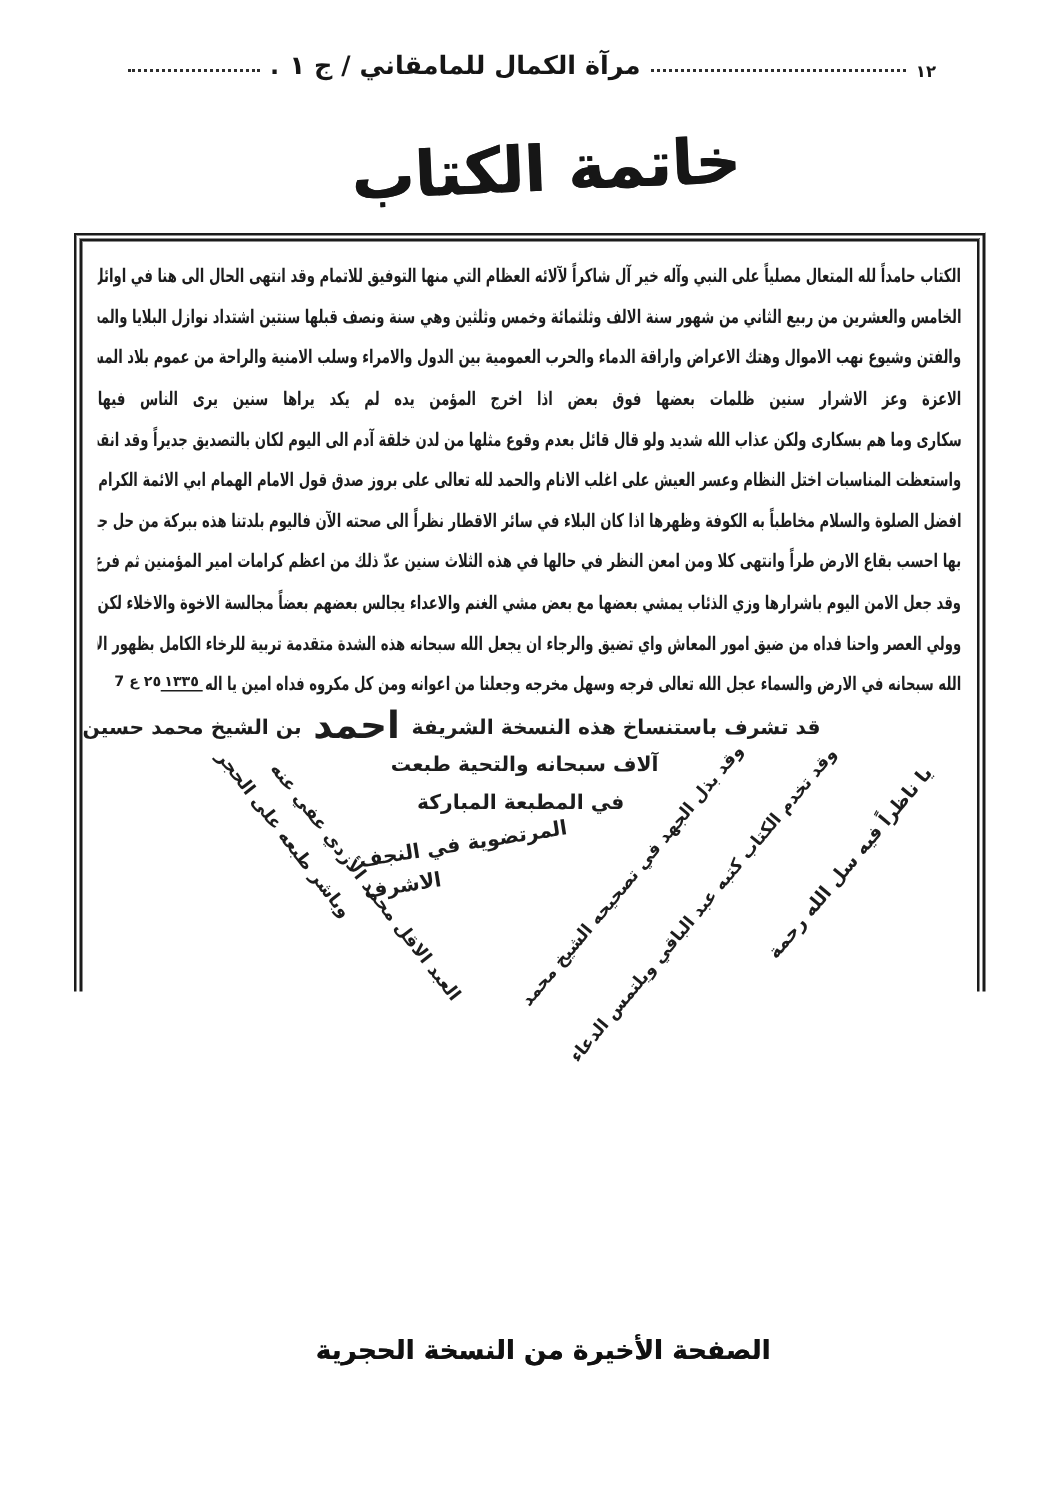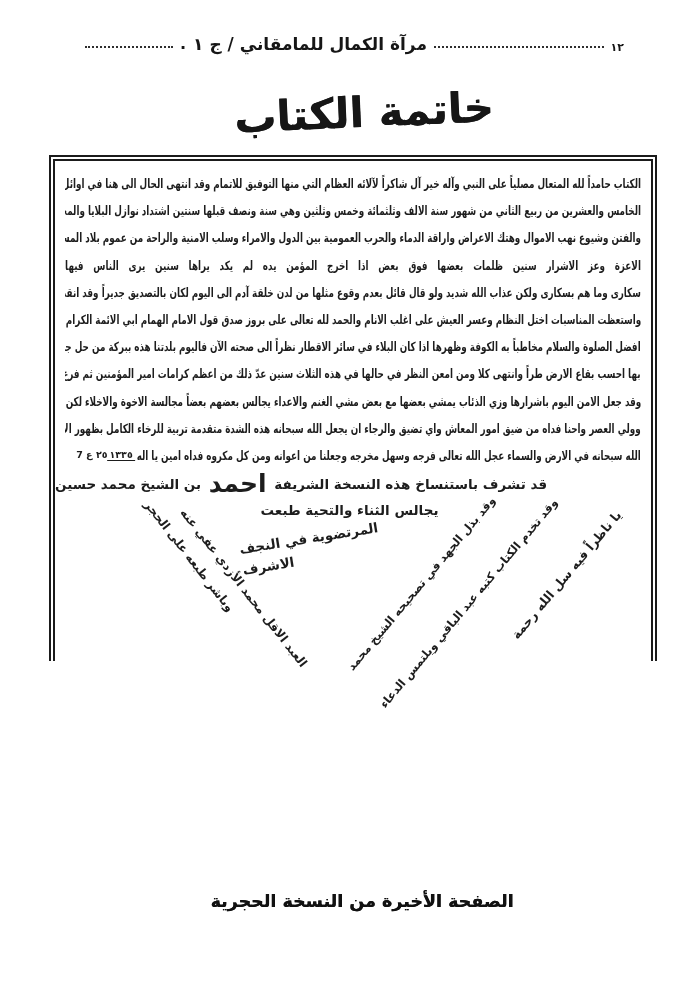--- a/index.html
+++ b/index.html
@@ -106,21 +106,22 @@
       </span>
     </div>
   </div>
 
   <div class="tri">
     <div class="tri-l t1">
       <span>قد تشرف باستنساخ هذه النسخة الشريفة</span>
       <span class="big-name">احمد</span>
       <span>بن الشيخ محمد حسين</span>
     </div>
-    <div class="tri-l t4">يجالس الثناء والتحية طبعت</div>
+    <div class="tri-l t4">آلاف سبحانه والتحية طبعت</div>
+    <div class="tri-l t5">في المطبعة المباركة</div>
     <div class="tri-l t6">المرتضوية في النجف الاشرف</div>
   </div>
 
   <span class="note note-r r1">يا ناظراً فيه سل الله رحمة</span>
   <span class="note note-r r2">وقد تخدم الكتاب كتبه عبد الباقي ويلتمس الدعاء</span>
   <span class="note note-r r3">وقد بذل الجهد في تصحيحه الشيخ محمد</span>
   <span class="note note-l l1">وباشر طبعه على الحجر</span>
   <span class="note note-l l2">العبد الاقل محمد الأزدي عفي عنه</span>
 </div>
 

